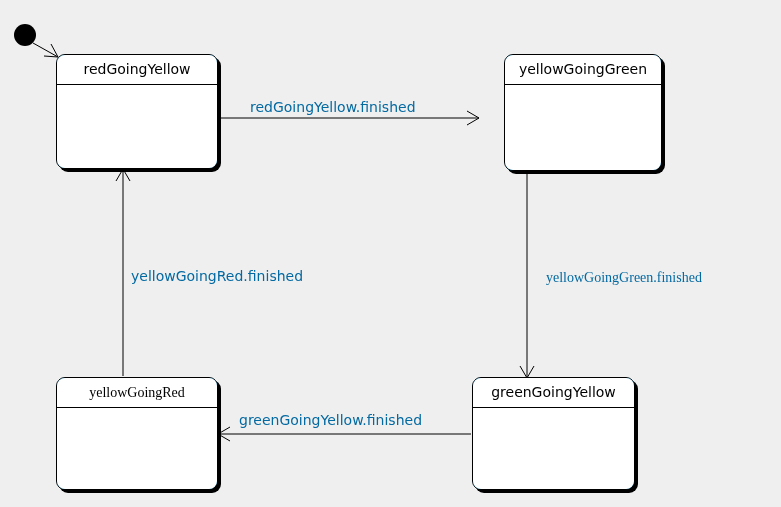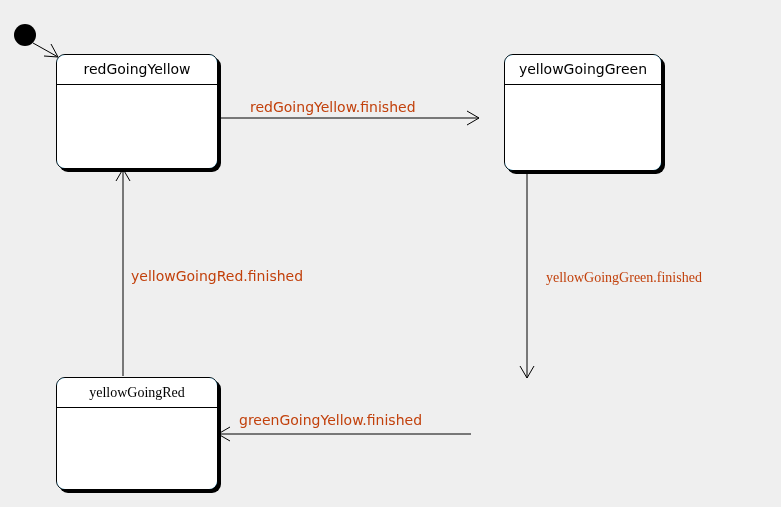--- a/index.html
+++ b/index.html
@@ -51,21 +51,21 @@
   }
   .state-body {
     background: #ffffff;
     height: 100%;
   }
 
   
   .edge-label {
     position: absolute;
     font-size: 14px;
-    color: #c2410c;
+    color: #0369a1;
     white-space: nowrap;
     background: transparent;
   }
 </style>
 </head>
 <body>
 
 <div id="canvas">
 
   <svg id="edge-layer" viewBox="0 0 781 507">
@@ -106,20 +106,24 @@
   <div class="state" style="left:480px; top:54px; width:158px; height:117px;margin-left:24px;">
     <div class="state-name">yellowGoingGreen</div>
     <div class="state-body"></div>
   </div>
 
   <div class="state" style="left:56px; top:377px; width:162px; height:113px;font-family:Liberation Serif, serif;">
     <div class="state-name">yellowGoingRed</div>
     <div class="state-body"></div>
   </div>
 
+  <div class="state" style="left:472px; top:377px; width:163px; height:113px;">
+    <div class="state-name">greenGoingYellow</div>
+    <div class="state-body"></div>
+  </div>
 
   <div class="edge-label" style="left:250px; top:99px;">redGoingYellow.finished</div>
 
   <div class="edge-label" style="left:546px; top:270px;font-family:Liberation Serif, serif;">yellowGoingGreen.finished</div>
 
   <div class="edge-label" style="left:131px; top:268px;">yellowGoingRed.finished</div>
 
   <div class="edge-label" style="left:239px; top:412px;">greenGoingYellow.finished</div>
 
 </div>

